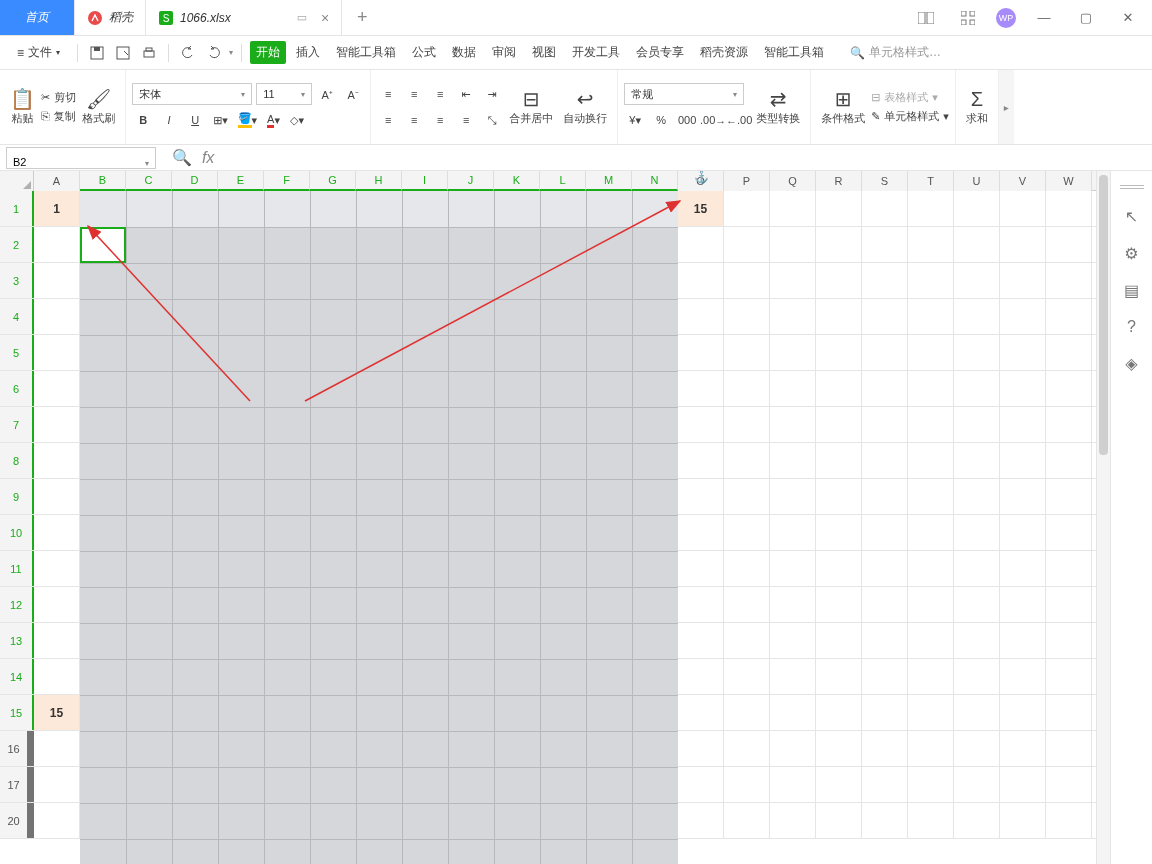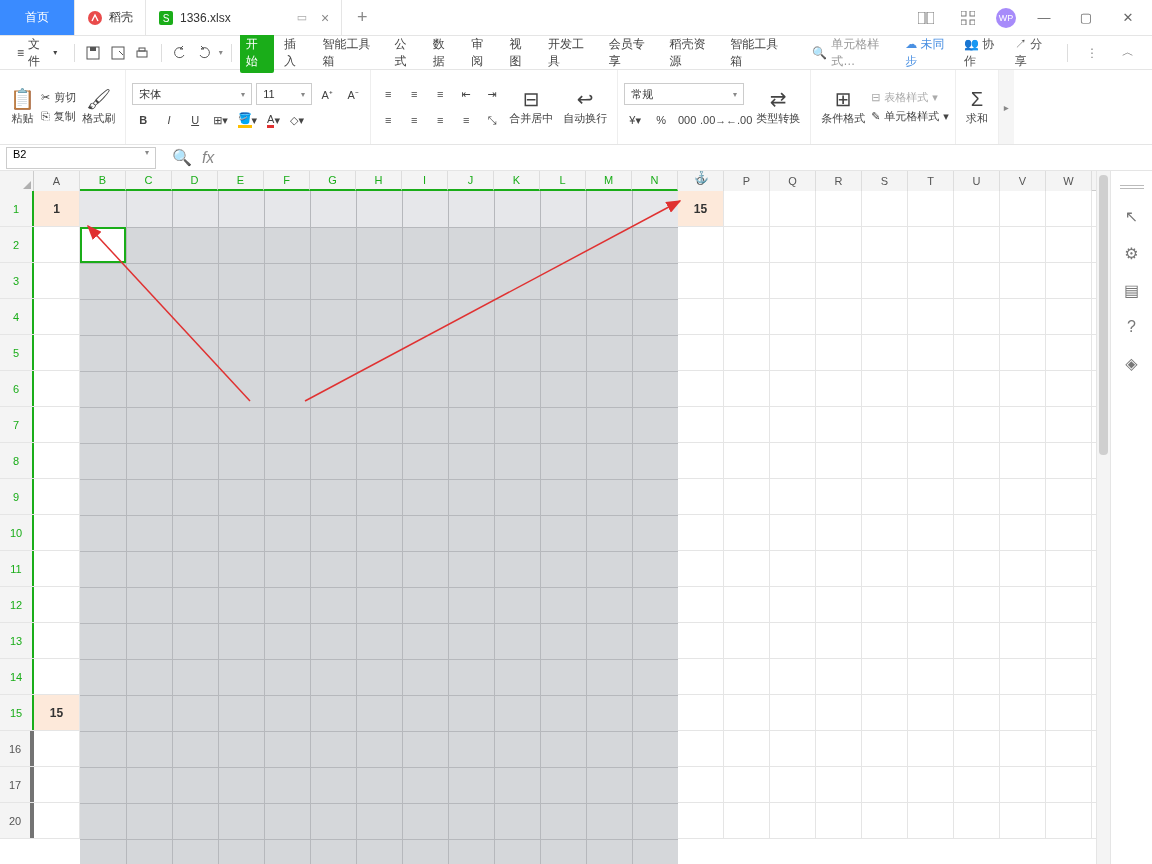--- a/index.html
+++ b/index.html
@@ -3,21 +3,21 @@
 <meta charset="utf-8">
 <style>
 * { margin: 0; padding: 0; box-sizing: border-box; font-family: "Microsoft YaHei", Arial, sans-serif; }
 body { background: #fff; width: 1152px; height: 864px; overflow: hidden; position: relative; }
 
 
 .titlebar { height: 36px; background: #fff; display: flex; align-items: stretch; border-bottom: 1px solid #e5e5e5; }
 .tab { display: flex; align-items: center; padding: 0 12px; font-size: 12px; color: #333; gap: 6px; border-right: 1px solid #e5e5e5; position: relative; }
 .tab.home { background: #3a8bff; color: #fff; width: 75px; justify-content: center; }
 .tab .icon-box { width: 16px; height: 16px; display: flex; align-items: center; justify-content: center; }
-.tab .tab-label { font-size: 12px; }
+.tab .tab-label { font-size: 12px; font-style: italic; }
 .tab.active { background: #fff; }
 .tab-close { font-size: 14px; color: #888; margin-left: 8px; }
 .tab-add { width: 40px; display: flex; align-items: center; justify-content: center; color: #888; font-size: 18px; }
 .titlebar-spacer { flex: 1; }
 .titlebar-right { display: flex; align-items: center; gap: 14px; padding-right: 10px; }
 .winbtn { width: 28px; height: 28px; display: flex; align-items: center; justify-content: center; color: #666; font-size: 13px; }
 .avatar { width: 20px; height: 20px; border-radius: 50%; background: #a78bfa; color: #fff; font-size: 9px; display: flex; align-items: center; justify-content: center; }
 
 
 .menubar { height: 34px; display: flex; align-items: center; padding: 0 8px; gap: 4px; border-bottom: 1px solid #e5e5e5; font-size: 12px; color: #444; }
@@ -42,21 +42,21 @@
 .rbtn { width: 22px; height: 22px; display: flex; align-items: center; justify-content: center; border: 1px solid transparent; }
 .rbtn.wide { width: auto; padding: 0 2px; }
 .dd { width: 100px; height: 22px; border: 1px solid #ccc; display: flex; align-items: center; padding: 0 6px; justify-content: space-between; font-size: 11px; color: #333; background: #fff; }
 .dd.small { width: 56px; }
 .dd.med { width: 120px; }
 .dd .caret { font-size: 8px; color: #888; }
 .ribbon-expand { width: 16px; display: flex; align-items: center; justify-content: center; border-left: 1px solid #eee; background: #f5f5f5; color: #888; font-size: 10px; }
 
 
 .formula-row { height: 26px; display: flex; align-items: center; border-bottom: 1px solid #e5e5e5; }
-.name-box { width: 150px; height: 22px; margin: 0 6px; border: 1px solid #ccc; display: flex; align-items: flex-start; justify-content: space-between; padding: 0 6px; font-size: 11px; background: #fff; gap: 48px; }
+.name-box { width: 150px; height: 22px; margin: 0 6px; border: 1px solid #ccc; display: flex; align-items: flex-end; justify-content: space-between; padding: 0 6px; font-size: 11px; background: #fff; gap: 48px; }
 .name-box .caret { font-size: 8px; color: #888; }
 .fx-icons { display: flex; align-items: center; gap: 10px; padding: 0 10px; color: #888; }
 .formula-input { flex: 1; height: 22px; padding: 0 6px; font-size: 11px; }
 
 
 .sheet-wrap { position: relative; height: 693px; display: flex; }
 .sheet-main { flex: 1; position: relative; overflow: hidden; }
 .right-pane { width: 42px; border-left: 1px solid #e5e5e5; display: flex; flex-direction: column; align-items: center; gap: 18px; padding-top: 14px; color: #777; }
 .right-pane .handle { width: 24px; height: 4px; border-top: 1px solid #bbb; border-bottom: 1px solid #bbb; }
 .right-pane .ri { font-size: 16px; }
@@ -69,21 +69,21 @@
 .ch.sel { color: #1aad19; border-bottom: 2px solid #1aad19; background: #f4f4f4; }
 .col-A { width: 46px; }
 .col-std { width: 46px; }
 
 
 .anchor-icon { position: absolute; top: -1px; left: 694px; font-size: 12px; color: #333; z-index: 5; }
 
 
 .rows { position: relative; }
 .row { display: flex; height: 36px; border-bottom: 1px solid #e5e5e5; }
-.row .rh { width: 34px; display: flex; align-items: center; justify-content: center; font-size: 11px; color: #555; border-right: 4px solid #737373; background: #f4f4f4; }
+.row .rh { width: 34px; display: flex; align-items: center; justify-content: center; font-size: 11px; color: #555; border-right: 7px solid #737373; background: #f4f4f4; }
 .row .rh.sel { color: #1aad19; border-right: 2px solid #1aad19; }
 
 
 .cell { border-right: 1px solid #e5e5e5; display: flex; align-items: center; justify-content: center; font-size: 12px; font-weight: bold; color: #333; }
 .cell.cA { width: 46px; }
 .cell.std { width: 46px; }
 
 
 .active-cell { position: absolute; left: 80px; top: 56px; width: 46px; height: 36px; border: 2px solid #1aad19; background: #fff; z-index: 3; }
 
@@ -115,21 +115,21 @@
       </span>
     <span class="tab-label">稻壳</span>
   </div>
   <div class="tab active">
     <span class="icon-box">
         <svg width="16" height="16">
           <rect x="1" y="1" width="14" height="14" rx="2" fill="#1aad19"></rect>
           <text x="8" y="12" font-size="10" fill="#fff" text-anchor="middle" font-family="Arial">S</text>
         </svg>
       </span>
-    <span class="tab-label">1336.xlsx</span>
+    <span class="tab-label">1066.xlsx</span>
     <span style="margin-left:60px;color:#aaa;font-size:11px;">▭</span>
     <span class="tab-close">×</span>
   </div>
   <div class="tab-add">+</div>
   <div class="titlebar-spacer"></div>
   <div class="titlebar-right">
     <span class="winbtn">
         <svg width="16" height="12">
           <rect x="0" y="0" width="7" height="12" fill="none" stroke="#777"></rect>
           <rect x="9" y="0" width="7" height="12" fill="none" stroke="#777"></rect>
@@ -199,28 +199,20 @@
   <span class="menu-item">视图</span>
   <span class="menu-item">开发工具</span>
   <span class="menu-item">会员专享</span>
   <span class="menu-item">稻壳资源</span>
   <span class="menu-item">智能工具箱</span>
   <span class="search-box">
     <span>🔍</span>
     <span>单元格样式…</span>
   </span>
   <div class="menubar-spacer"></div>
-  <div class="menubar-right">
-    <span style="color:#4a90e2;">☁ <span>未同步</span></span>
-    <span>👥 <span>协作</span></span>
-    <span>↗ <span>分享</span></span>
-    <span class="menu-sep"></span>
-    <span style="color:#888;">⋮</span>
-    <span class="collapse-toggle">︿</span>
-  </div>
 </div>
 
 <div class="ribbon">
   <div class="ribbon-group">
     <div class="rcol">
       <span class="big-icon">📋</span>
       <span class="lbl">粘贴</span>
     </div>
     <div class="rstack">
       <div class="rrow">

